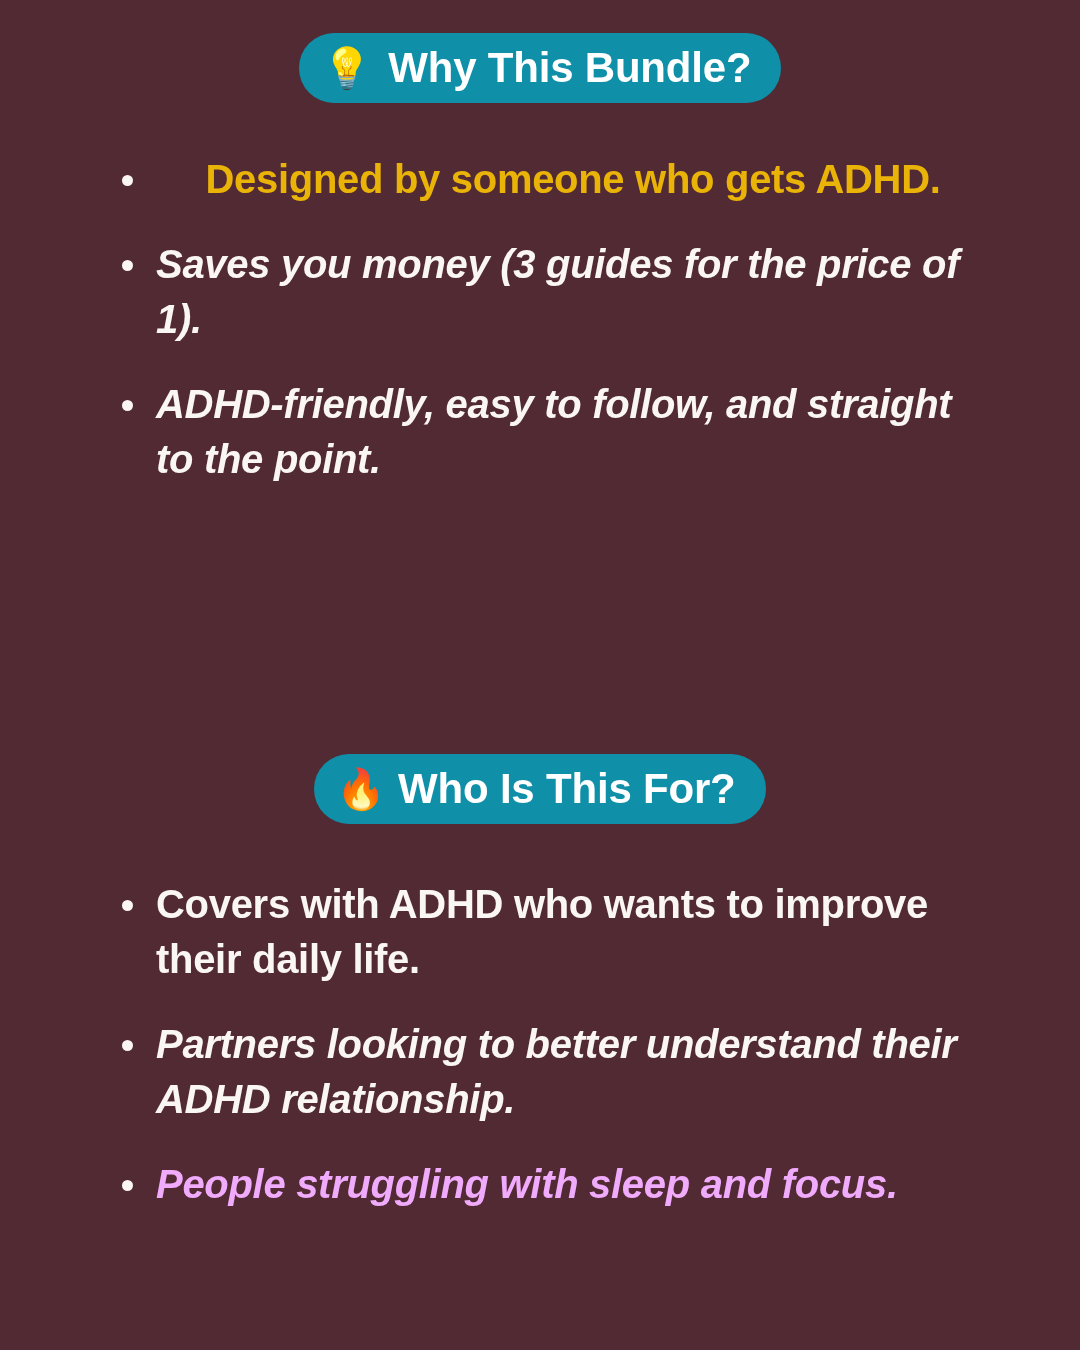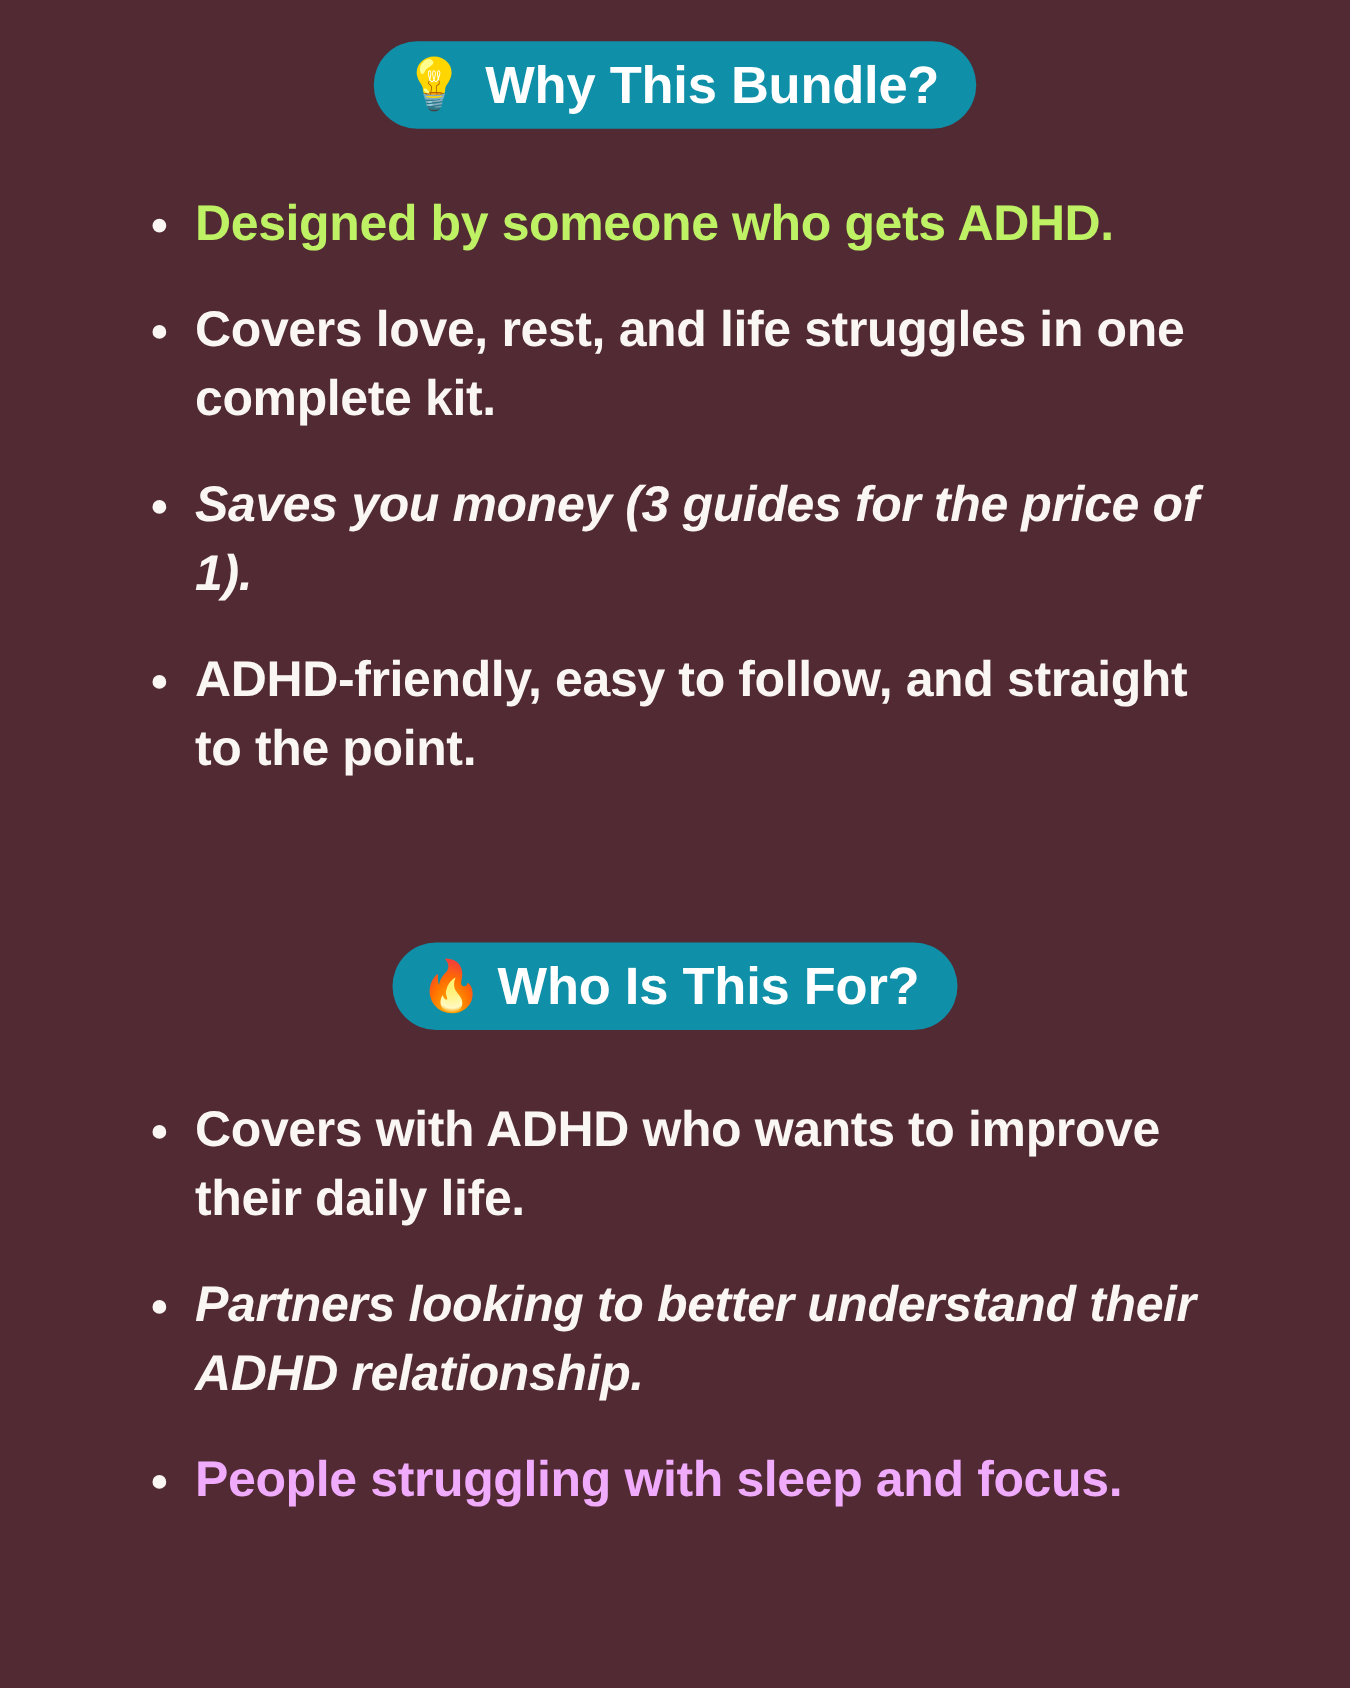--- a/index.html
+++ b/index.html
@@ -82,21 +82,21 @@
   .bullet-item {
     position: relative;
     padding-left: 46px;
     color: #FAF6F4;
     font-size: 40px;
     font-weight: 700;
     line-height: 55px;
     letter-spacing: -0.3px;
     margin-bottom: 30px;
   }
-  .bullet-item:last-child { margin-bottom: 0; }
+  .bullet-item:last-child { margin-bottom: 0; font-style: italic; }
 
   .bullet-dot {
     position: absolute;
     left: 12px;
     top: 23px;
     width: 11px;
     height: 11px;
     background: #FAF6F4;
     border-radius: 50%;
   }
@@ -108,27 +108,23 @@
 <div class="slide" style="background: rgb(82, 42, 52);">
 
   <div class="pill-why-wrap pill-row">
     <div class="pill" id="pill-why" style="background: rgb(15, 144, 168); color: rgb(255, 255, 255);">
       <span class="pill-emoji">💡</span>
       <span class="pill-text">Why This Bundle?</span>
     </div>
   </div>
 
   <ul class="bullet-list" id="list-why">
-    <li class="bullet-item" style="color: #bef264;">
+    <li class="bullet-item" style="color: #eab308; text-align: center;">
       <span class="bullet-dot" style="background: rgb(250, 246, 244);"></span>
       <span class="bullet-text">Designed by someone who gets ADHD.</span>
-    </li>
-    <li class="bullet-item" style="color: rgb(250, 246, 244);">
-      <span class="bullet-dot" style="background: rgb(250, 246, 244);"></span>
-      <span class="bullet-text">Covers love, rest, and life struggles in one complete kit.</span>
     </li>
     <li class="bullet-item" style="color: rgb(250, 246, 244); font-style: italic;">
       <span class="bullet-dot" style="background: rgb(250, 246, 244);"></span>
       <span class="bullet-text">Saves you money (3 guides for the price of 1).</span>
     </li>
     <li class="bullet-item" style="color: rgb(250, 246, 244);">
       <span class="bullet-dot" style="background: rgb(250, 246, 244);"></span>
       <span class="bullet-text">ADHD-friendly, easy to follow, and straight to the point.</span>
     </li>
   </ul>

